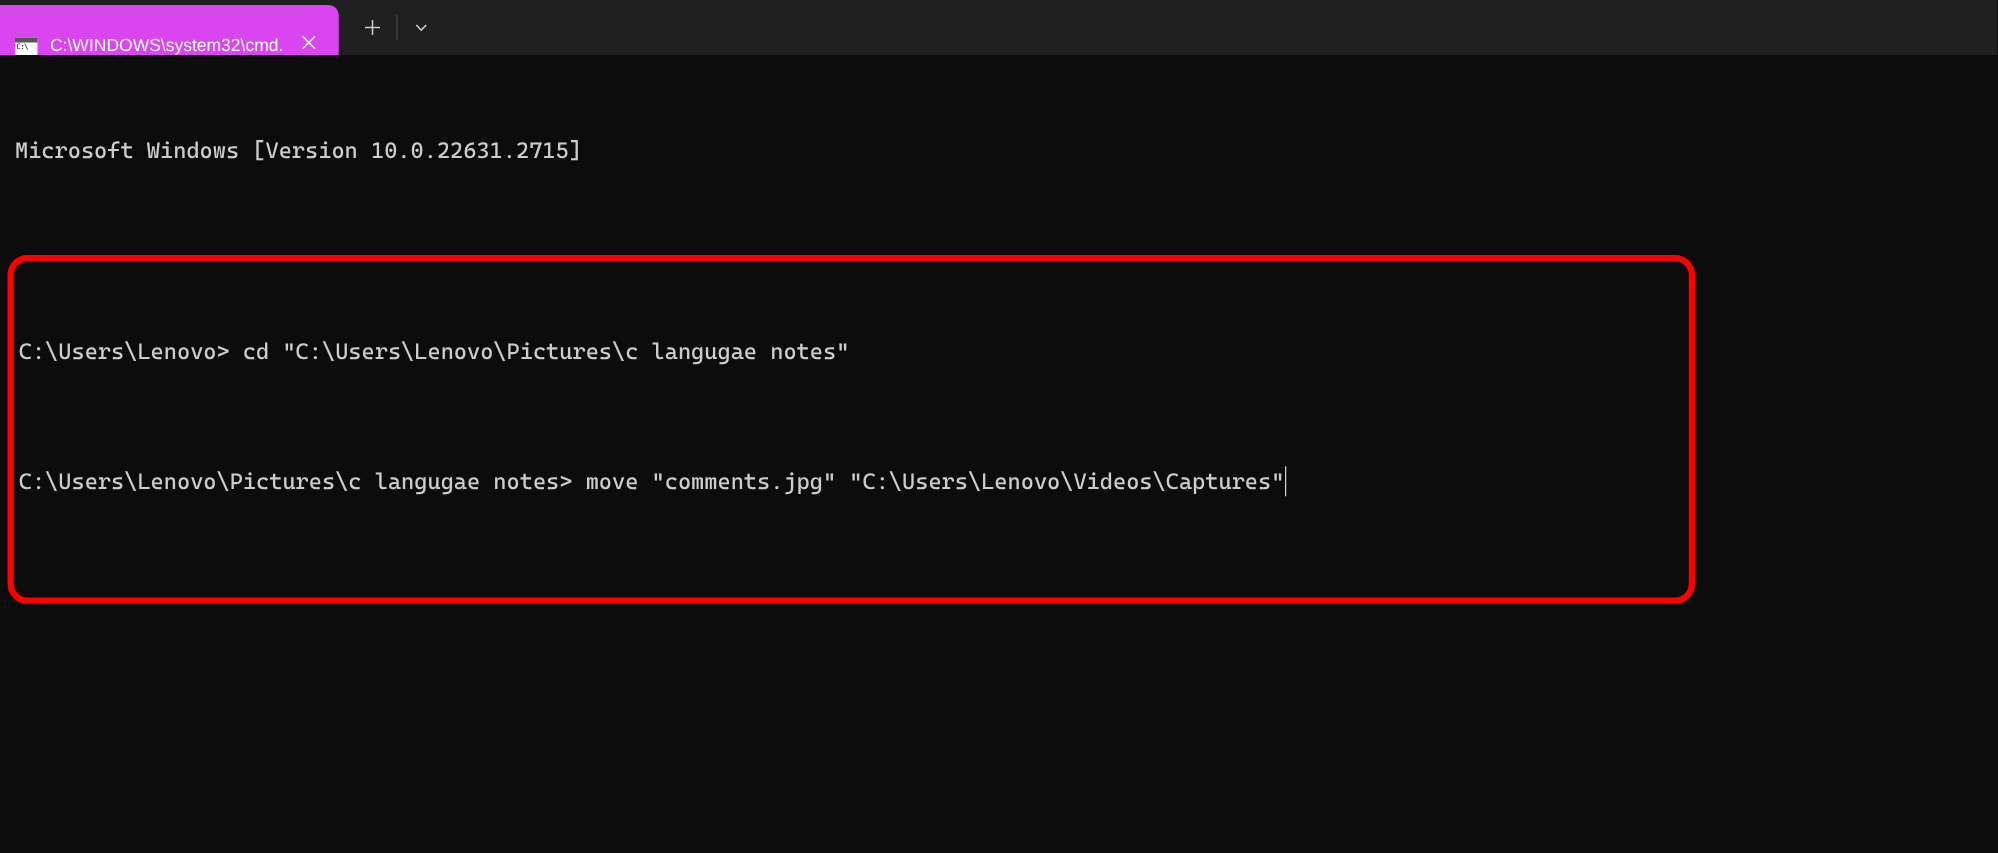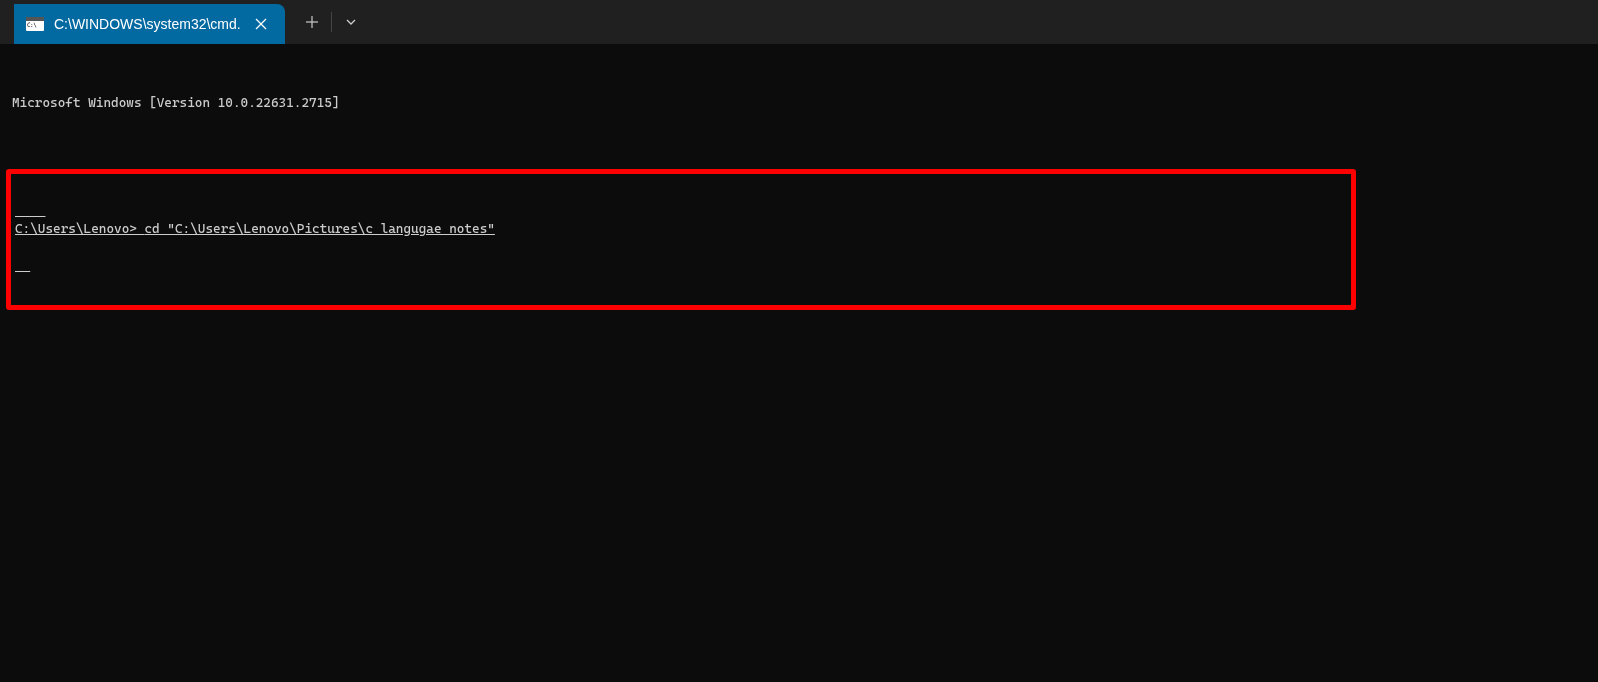--- a/index.html
+++ b/index.html
@@ -14,28 +14,27 @@
       font-family: Consolas, 'Cascadia Mono', monospace;
       overflow: hidden;
     }
     .titlebar {
       height: 44px;
       background: #202020;
       display: flex;
       align-items: stretch;
     }
     .tab {
-      background: #0369a1;
+      background: #d946ef;
       display: flex;
-      align-items: center;
+      align-items: flex-end;
       padding: 0 14px 0 12px;
       gap: 10px;
       min-width: 250px;
       border-top-right-radius: 8px;
-      margin-left: 14px;
       margin-top: 4px;
     }
     .tab-icon {
       width: 18px;
       height: 14px;
       background: #fff;
       position: relative;
       display: flex;
       flex-direction: column;
       border-radius: 1px;
@@ -95,36 +94,35 @@
       font-size: 16px;
     }
     .tab-action-divider {
       width: 1px;
       height: 20px;
       background: #444;
     }
     .terminal-content {
       padding: 14px 12px;
       color: #cccccc;
-      font-size: 13px;
+      font-size: 18px;
       line-height: 1.4;
       font-family: Consolas, 'Cascadia Mono', monospace;
       white-space: pre;
     }
     .header-line {
       margin-bottom: 2px;
     }
     .highlight-box {
       border: 5px solid #ff0000;
-      border-radius: 3px;
+      border-radius: 16px;
       padding: 10px 4px 30px 4px;
       margin-top: 18px;
       margin-left: -6px;
       width: 1350px;
-      text-decoration: underline;
     }
     .prompt-line {
       display: flex;
       margin-bottom: 28px;
     }
     .prompt-line:last-child {
       margin-bottom: 0;
     }
     .cursor {
       display: inline-block;
@@ -162,14 +160,15 @@
         <polyline points="2,4 6,8 10,4" fill="none" stroke="#ccc" stroke-width="1.3"></polyline>
       </svg>
     </div>
   </div>
 </div>
 
 <div class="terminal-content">
   <div class="header-line">Microsoft Windows [Version 10.0.22631.2715]</div>
   <div class="highlight-box">
     <div class="prompt-line"><span>C:\Users\Lenovo&gt; </span><span>cd "C:\Users\Lenovo\Pictures\c langugae notes"</span></div>
+    <div class="prompt-line"><span>C:\Users\Lenovo\Pictures\c langugae notes&gt; </span><span>move "comments.jpg" "C:\Users\Lenovo\Videos\Captures"</span><span class="cursor"></span></div>
   </div>
 </div>
 
 </body></html>

